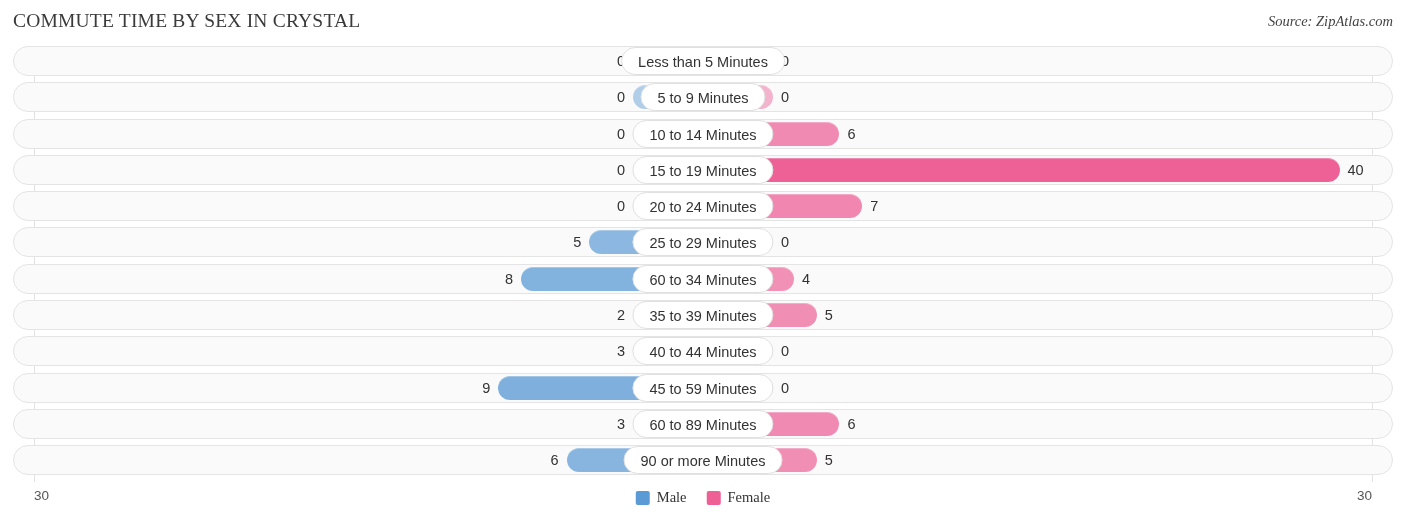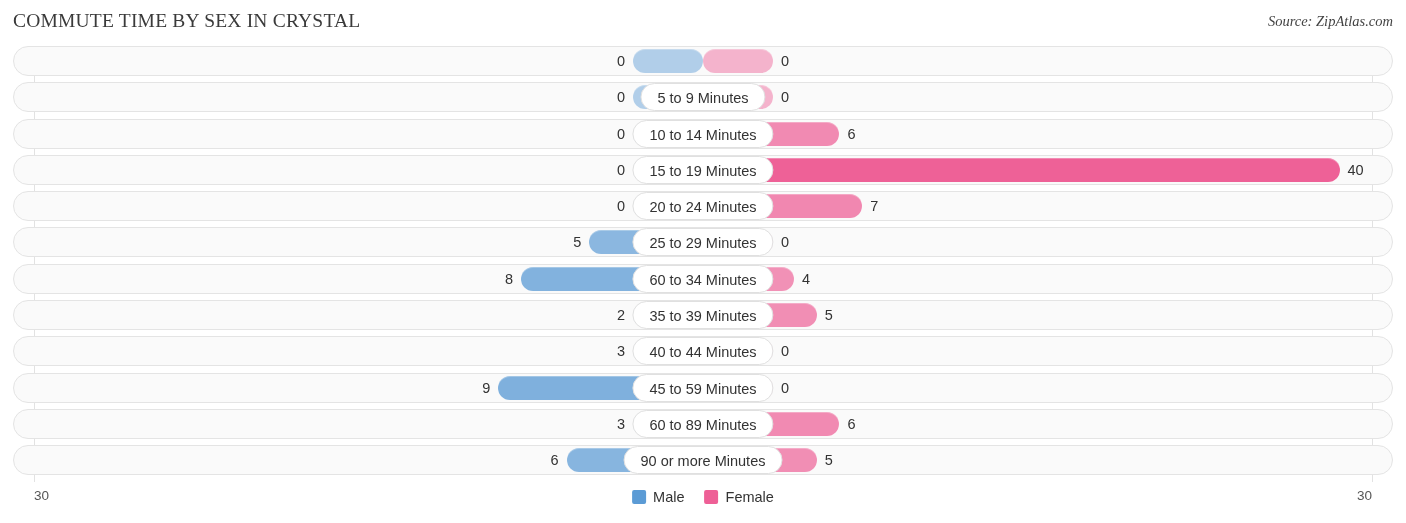--- a/index.html
+++ b/index.html
@@ -190,20 +190,21 @@
   }
   .legend-swatch {
     width: 14px;
     height: 14px;
     border-radius: 2px;
     display: inline-block;
   }
   .legend-text {
     font-size: 14.5px;
     color: #333333;
+    font-family: Liberation Serif, serif;
   }
 </style>
 </head>
 <body>
 
 <div class="page">
 
   <div class="header">
     <div class="chart-title">COMMUTE TIME BY SEX IN CRYSTAL</div>
     <div class="chart-source">Source: ZipAtlas.com</div>
@@ -215,20 +216,21 @@
         <div class="gridline" style="left: 1372px;"></div>
       </div>
     <div class="rows" id="rows">
         <div class="row">
           <div class="track"></div>
           <div class="bars">
             <div class="bar bar-male" style="right: 690px; width: 70px; opacity: 0.45;"></div>
             <div class="bar bar-female" style="left: 690px; width: 70px; opacity: 0.45;"></div>
             <div class="val val-male" style="right: 768px;">0</div>
             <div class="val val-female" style="left: 768px;">0</div>
+            <div class="pill">Less than 5 Minutes</div>
           </div>
         </div>
         <div class="row">
           <div class="track"></div>
           <div class="bars">
             <div class="bar bar-male" style="right: 690px; width: 70px; opacity: 0.45;"></div>
             <div class="bar bar-female" style="left: 690px; width: 70px; opacity: 0.45;"></div>
             <div class="val val-male" style="right: 768px;">0</div>
             <div class="val val-female" style="left: 768px;">0</div>
             <div class="pill">5 to 9 Minutes</div>

